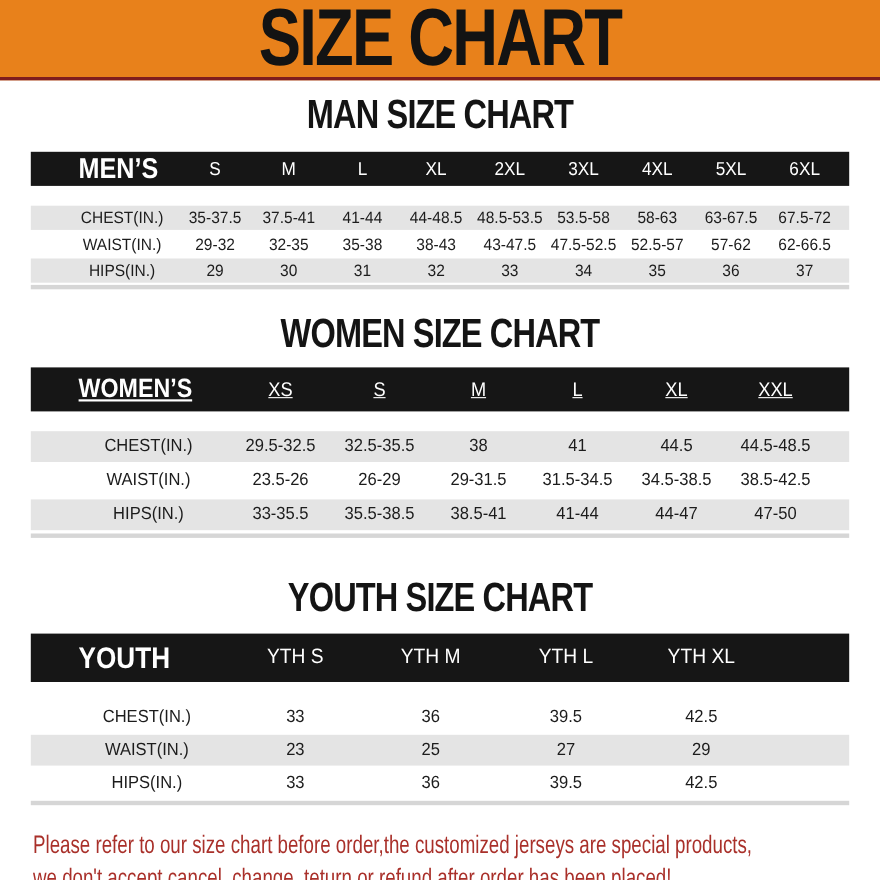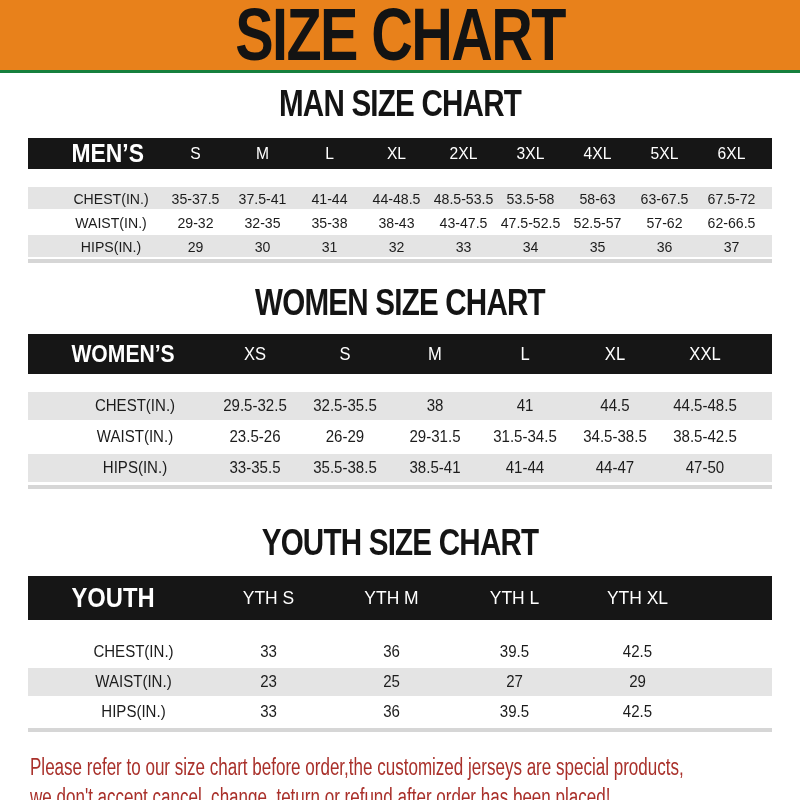--- a/index.html
+++ b/index.html
@@ -4,21 +4,21 @@
 <style>
   html,body{margin:0;padding:0;}
   body{
     width:800px;height:800px;overflow:hidden;background:#ffffff;
     font-family:"Liberation Sans","DejaVu Sans",sans-serif;color:#1a1a1a;
     position:relative;
   }
   
   .banner{
     height:70px;background:#e8811b;
-    border-bottom:3px solid #15803d;
+    border-bottom:3px solid #7f1d1d;
     display:flex;align-items:center;justify-content:center;
   }
   .banner-title{
     font-size:72px;font-weight:700;color:#131313;line-height:1;
     letter-spacing:-2px;transform:scale(0.80,1.02);white-space:nowrap;
   }
   
   .section-heading{
     margin:0;text-align:center;font-weight:700;color:#141414;
     font-size:37px;line-height:36px;letter-spacing:-1px;
@@ -31,21 +31,21 @@
   .size-table{width:744px;margin-left:28px;}
   .t-man{margin-top:16px;}
   .t-women{margin-top:13px;}
   .t-youth{margin-top:15px;}
   .row{display:grid;align-items:center;padding-left:32px;}
   .t-man  .row{grid-template-columns:102px repeat(9,67px) 1fr;}
   .t-women .row{grid-template-columns:150px repeat(6,90px) 1fr;}
   .t-youth .row{grid-template-columns:147px repeat(4,123px) 1fr;}
   .thead{background:#161616;color:#ffffff;}
   .t-man   .thead{height:31px;}
-  .t-women .thead{height:40px;}
+  .t-women .thead{height:40px;text-decoration:underline;}
   .t-youth .thead{height:44px;}
   .cell{text-align:center;white-space:nowrap;}
   .cell.hlabel{
     text-align:left;padding-left:13px;font-weight:700;
     transform:scaleX(0.88);transform-origin:left center;
   }
   .t-man   .hlabel{font-size:26px;}
   .t-women .hlabel{font-size:24px;}
   .t-youth .hlabel{font-size:27px;}
   .colhead{transform:scaleX(0.92);}

